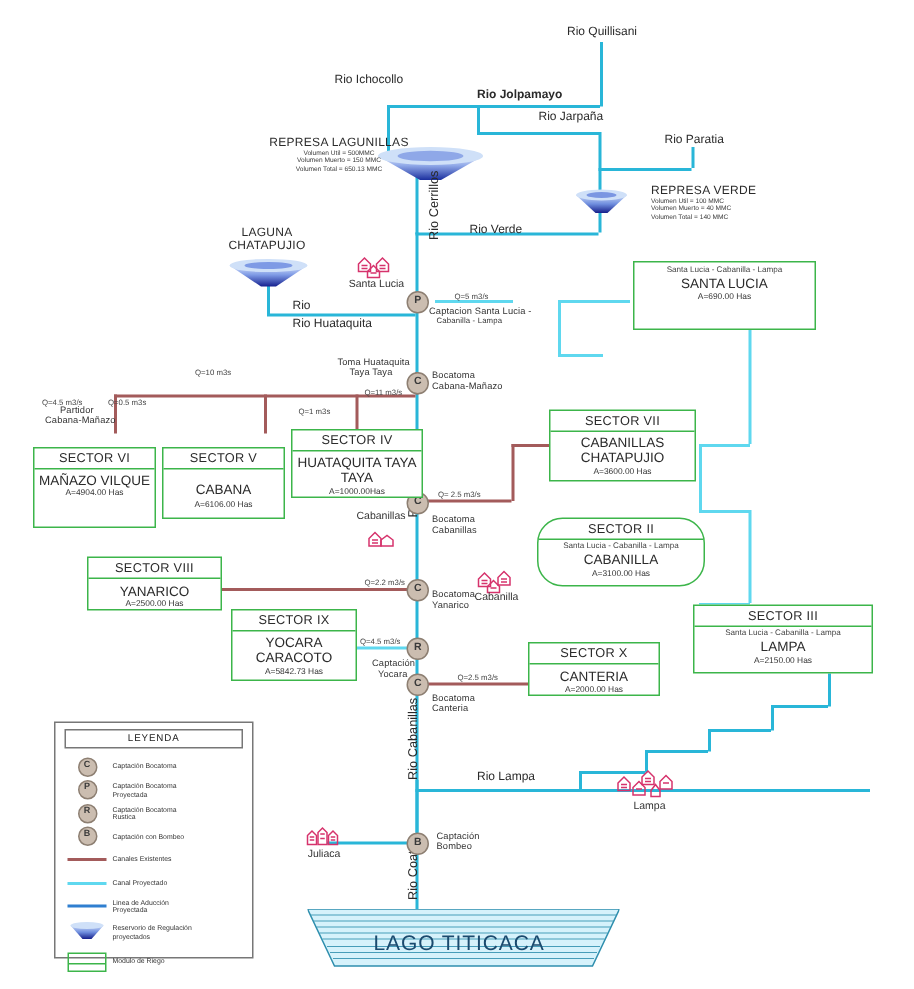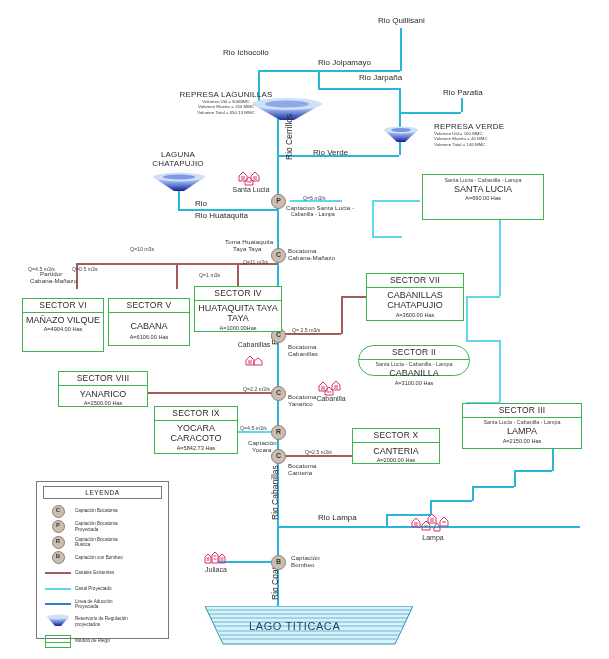--- a/index.html
+++ b/index.html
@@ -44,21 +44,21 @@
   .damtxt{position:absolute;text-align:center;color:#2b2b2b;}
   .damtxt .t{font-size:8px;letter-spacing:.2px;}
   .damtxt .v{font-size:4.4px;color:#3b3b3b;line-height:5.4px;}
 
   
   .town{position:absolute;color:#d6336c;}
   .townlbl{position:absolute;font-size:7px;color:#333;white-space:nowrap;text-align:center;}
 
   
   .lake{position:absolute;}
-  .lakelbl{position:absolute;font-size:11px;color:#1a4a6e;letter-spacing:.6px;}
+  .lakelbl{position:absolute;font-size:14px;color:#1a4a6e;letter-spacing:.6px;}
 
   
   #legend{position:absolute;left:36px;top:481px;width:133px;height:158px;
           border:1px solid #777;background:#fff;box-sizing:border-box;}
   #legend .lhd{margin:4px 6px 0 6px;border:1px solid #777;text-align:center;
                font-size:6.5px;padding:2px 0;letter-spacing:.6px;color:#222;}
   #legend .lbody{padding:6px 4px 0 4px;}
   .lrow{display:flex;align-items:center;margin-bottom:3.5px;height:12px;}
   .lsym{width:34px;flex:0 0 34px;display:flex;align-items:center;justify-content:center;}
   .ltxt{font-size:4.6px;color:#333;line-height:5.2px;}
@@ -189,21 +189,21 @@
         </linearGradient>
       </defs>
       <path d="M2,5 L54,5 L33,19 L23,19 Z" fill="url(#gSar)"></path>
       <ellipse cx="28" cy="5" rx="26" ry="4.4" fill="#cfe0f8"></ellipse>
       <ellipse cx="28" cy="5" rx="16" ry="2.4" fill="#7e9ae5"></ellipse>
     </svg>
   </div>
 
   <div class="rivname" style="left:378px;top:16px;">Rio Quillisani</div>
   <div class="rivname" style="left:223px;top:48px;">Rio Ichocollo</div>
-  <div class="rivname" style="left:318px;top:58px;">Rio Jolpamayo</div>
+  <div class="rivname" style="left:318px;top:58px;font-weight:bold;">Rio Jolpamayo</div>
   <div class="rivname" style="left:359px;top:73px;">Rio Jarpaña</div>
   <div class="rivname" style="left:443px;top:88px;">Rio Paratia</div>
   <div class="rivname rivname-v bigriv" style="left:284px;top:160px;">Rio Cerrillos</div>
   <div class="rivname" style="left:313px;top:148px;">Rio Verde</div>
   <div class="rivname" style="left:195px;top:199px;">Rio</div>
   <div class="rivname" style="left:195px;top:211px;">Rio Huataquita</div>
   <div class="rivname rivname-v bigriv" style="left:270px;top:345px;">Rio Cabanillas</div>
   <div class="rivname rivname-v bigriv" style="left:270px;top:520px;">Rio Cabanillas</div>
   <div class="rivname" style="left:318px;top:513px;">Rio Lampa</div>
   <div class="rivname rivname-v bigriv" style="left:270px;top:600px;">Rio Coata</div>
@@ -251,21 +251,21 @@
   <div class="lbl" style="left:233px;top:245px;">Taya Taya</div>
   <div class="lbl" style="left:40px;top:270px;">Partidor</div>
   <div class="lbl" style="left:30px;top:277px;">Cabana-Mañazo</div>
 
   <div class="sector" style="left:422px;top:174px;width:122px;height:46px;">
     <div class="sub">Santa Lucia - Cabanilla - Lampa</div>
     <div class="nm">SANTA LUCIA</div>
     <div class="ar">A=690.00 Has</div>
   </div>
 
-  <div class="sector" style="left:358px;top:345px;width:112px;height:31px;border-radius:17px;">
+  <div class="sector" style="left:358px;top:345px;width:112px;height:46px;border-radius:17px;">
     <div class="hd">SECTOR II</div>
     <div class="sub">Santa Lucia - Cabanilla - Lampa</div>
     <div class="nm">CABANILLA</div>
     <div class="ar">A=3100.00 Has</div>
   </div>
 
   <div class="sector" style="left:194px;top:286px;width:88px;height:46px;">
     <div class="hd">SECTOR IV</div>
     <div class="nm" style="padding-top:2px;">HUATAQUITA TAYA TAYA</div>
     <div class="ar">A=1000.00Has</div>

